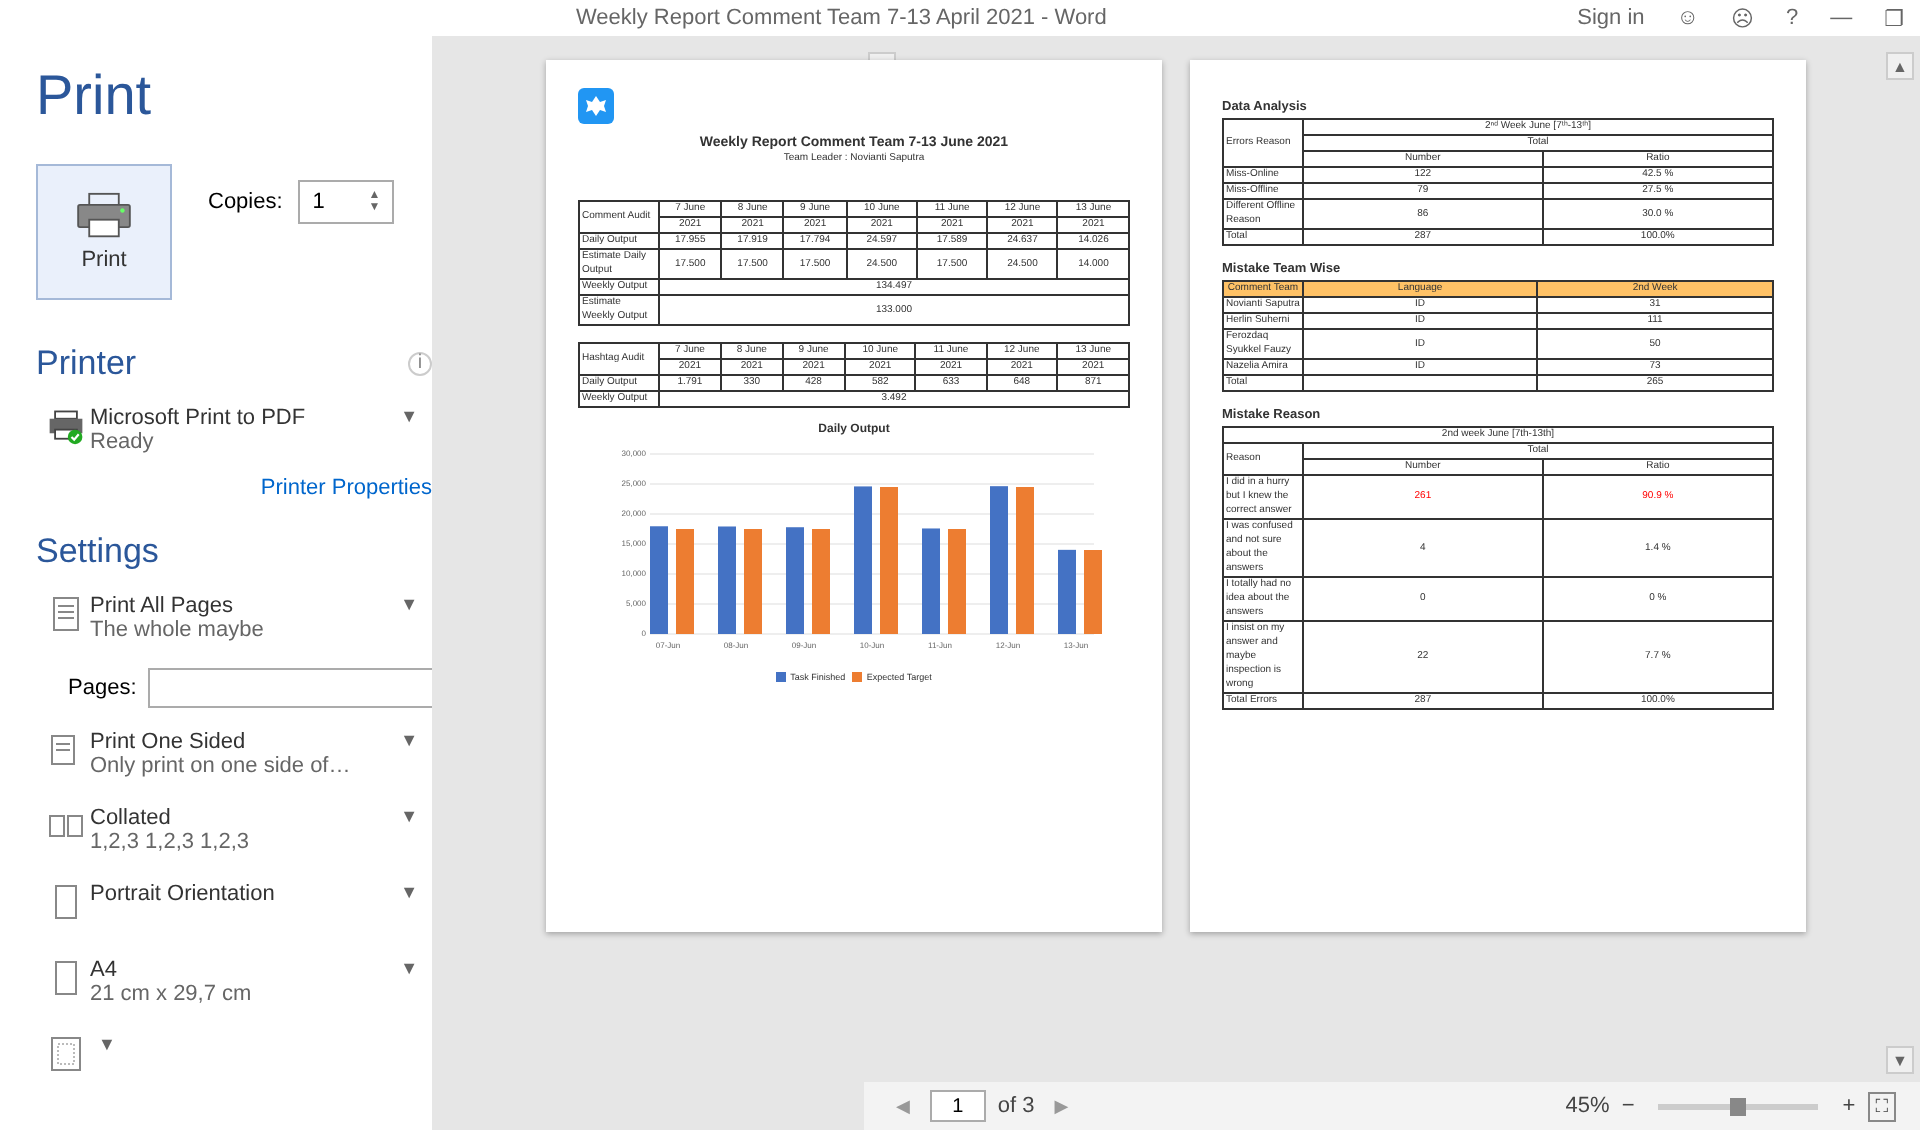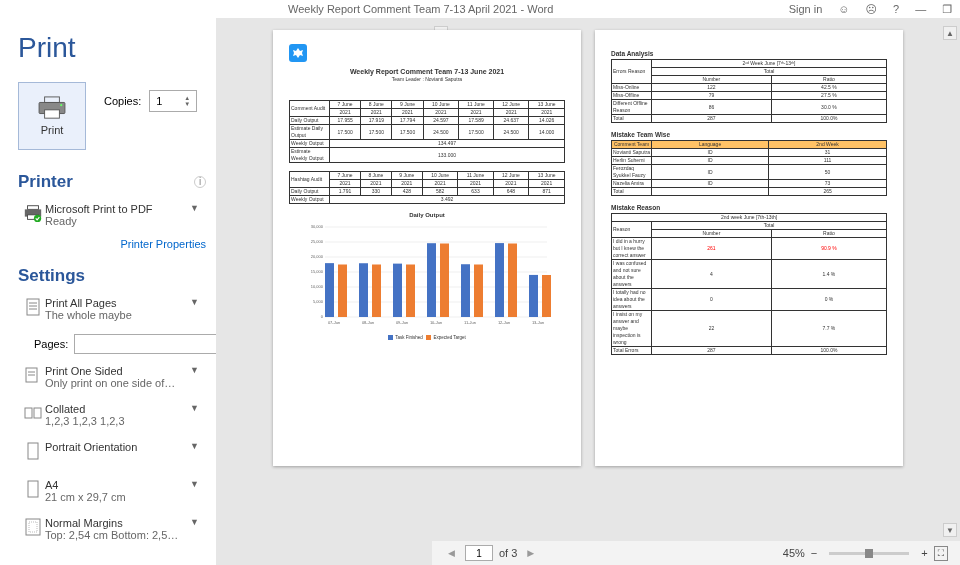--- a/index.html
+++ b/index.html
@@ -2,29 +2,29 @@
 <html><head>
 <meta charset="utf-8">
 <style>
 *{box-sizing:border-box;margin:0;padding:0;font-family:"Segoe UI",Arial,sans-serif}
 body{background:#f3f3f3;width:960px;height:565px;overflow:hidden;position:relative}
 .titlebar{height:18px;background:#fff;display:flex;align-items:center;font-size:11px;color:#666;position:relative}
 .titlebar .title{position:absolute;left:288px}
 .titlebar .right{position:absolute;right:8px;display:flex;gap:16px;}
 .titlebar .right span{cursor:default}
 .main{display:flex;height:547px}
-.left-panel{width:216px;background:#fff;padding:14px 10px 0 18px;position:relative}
+.left-panel{width:216px;background:#fff;padding:14px 0 0 18px;position:relative}
 h1.print{font-size:28px;font-weight:400;color:#2b579a;margin-bottom:18px}
 .print-btn{width:68px;height:68px;border:1px solid #a5b9d8;background:#eaf0fb;display:flex;flex-direction:column;align-items:center;justify-content:center;gap:4px}
 .printer-svg{width:30px;height:24px}
 .print-label{font-size:11px;color:#333}
 .copies-row{position:absolute;top:72px;left:104px;display:flex;align-items:center;gap:8px;font-size:11px}
 .spin{width:48px;height:22px;border:1px solid #ababab;display:flex;align-items:center;padding-left:6px;position:relative;background:#fff}
 .spin .arrows{position:absolute;right:2px;top:0;bottom:0;width:10px;display:flex;flex-direction:column;justify-content:center;font-size:6px;color:#666;line-height:6px}
-.section-h{font-size:17px;color:#2b579a;font-weight:700;margin:16px 0 6px}
+.section-h{font-size:17px;color:#2b579a;font-weight:400;margin:16px 0 6px}
 .printer-sec{margin-top:22px;position:relative}
 .info-ic{position:absolute;right:0;top:4px;font-size:10px;color:#888;border:1px solid #ccc;border-radius:50%;width:12px;height:12px;text-align:center;line-height:10px}
 .dd{border:1px solid transparent;display:flex;align-items:flex-start;padding:4px 2px;position:relative;min-height:36px;background:#fff}
 .dd .ic{width:24px;display:flex;justify-content:center;flex-shrink:0}
 .dd .txt{flex:1;overflow:hidden}
 .dd .l1{font-size:11px;color:#333;white-space:nowrap}
 .dd .l2{font-size:11px;color:#666;white-space:nowrap;overflow:hidden;text-overflow:ellipsis}
 .dd .chev{font-size:9px;color:#666;padding:0 4px}
 .link{color:#0066cc;font-size:11px;text-align:right;display:block;margin:4px 0}
 .pages-row{display:flex;align-items:center;gap:6px;font-size:11px;margin:4px 16px;position:relative}
@@ -191,24 +191,20 @@
           </div>
           <span class="chev">▼</span>
         </div>
         <div class="dd">
           <div class="ic">
             <svg viewBox="0 0 20 20">
               <rect x="3" y="2" width="14" height="16" fill="#fff" stroke="#888"></rect>
               <rect x="6" y="5" width="8" height="10" fill="none" stroke="#bbb" stroke-dasharray="1"></rect>
             </svg>
           </div>
-          <div class="txt">
-            <div class="l1">Normal Margins</div>
-            <div class="l2">Top: 2,54 cm Bottom: 2,5…</div>
-          </div>
           <span class="chev">▼</span>
         </div>
       </div>
   </div>
 
   <div class="preview">
     <div class="scroll-left">
         <div class="btn">▲</div>
       </div>
     <div class="preview-scroll">

